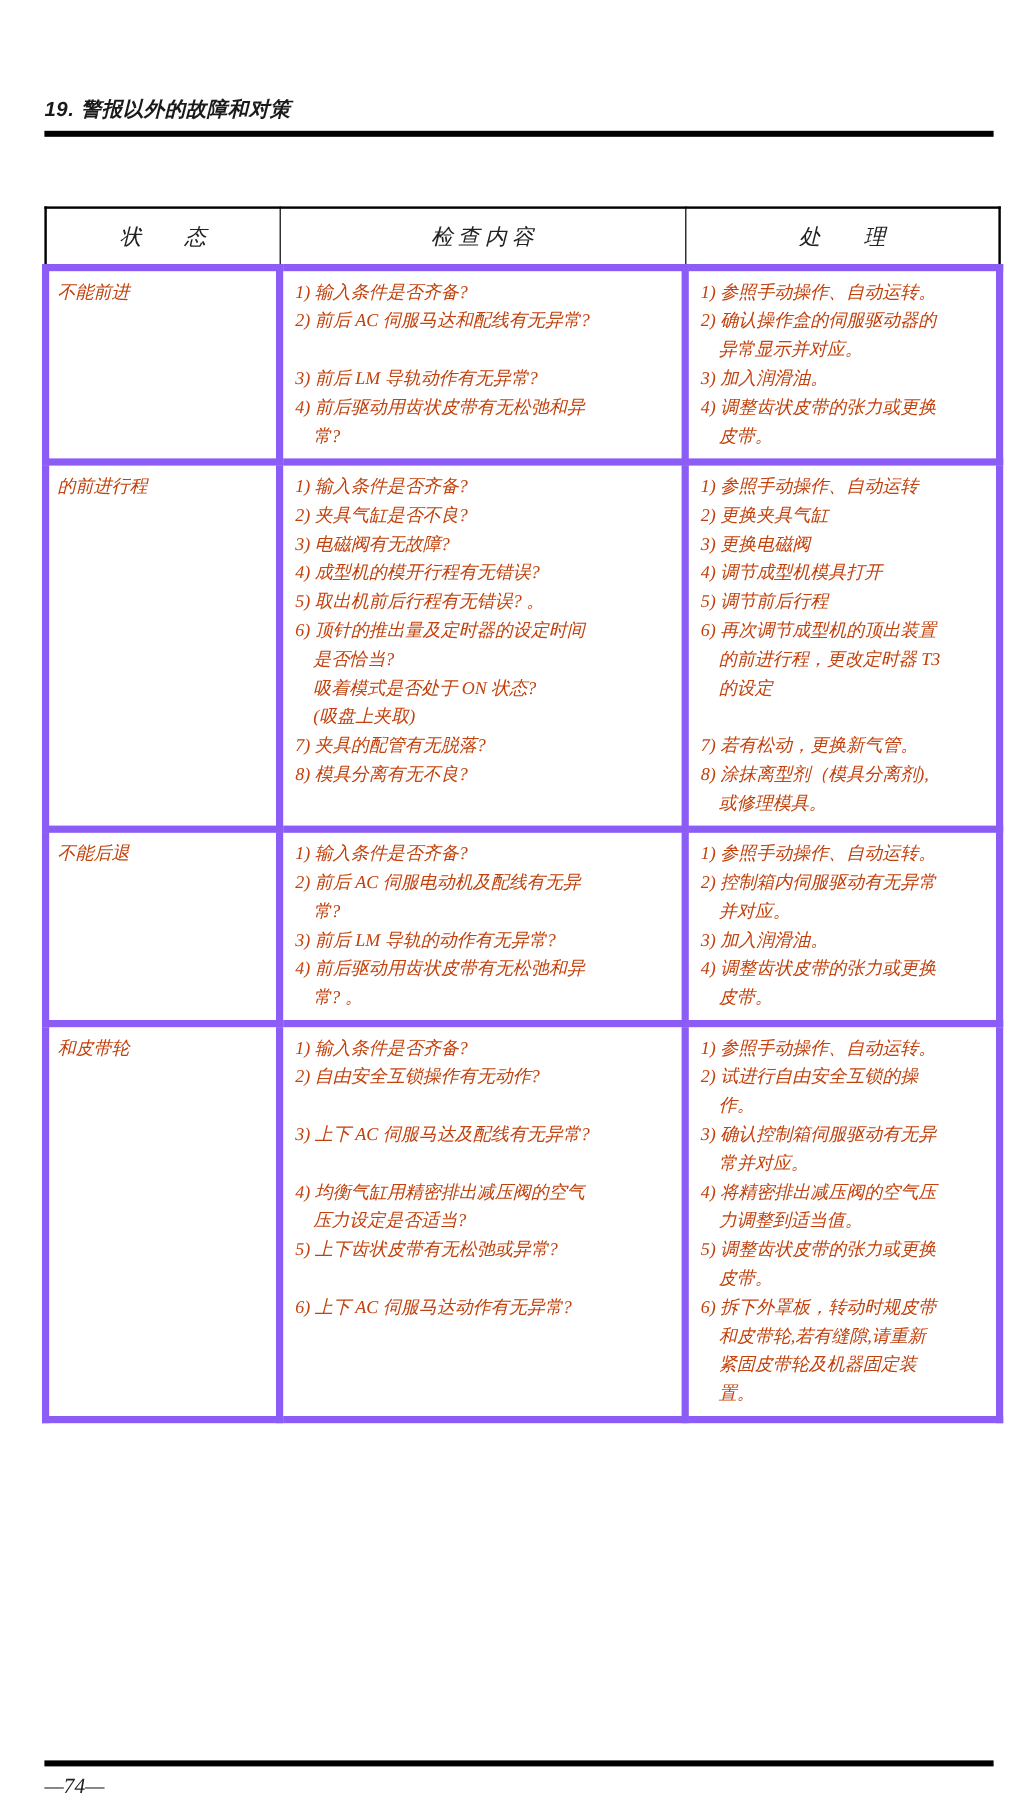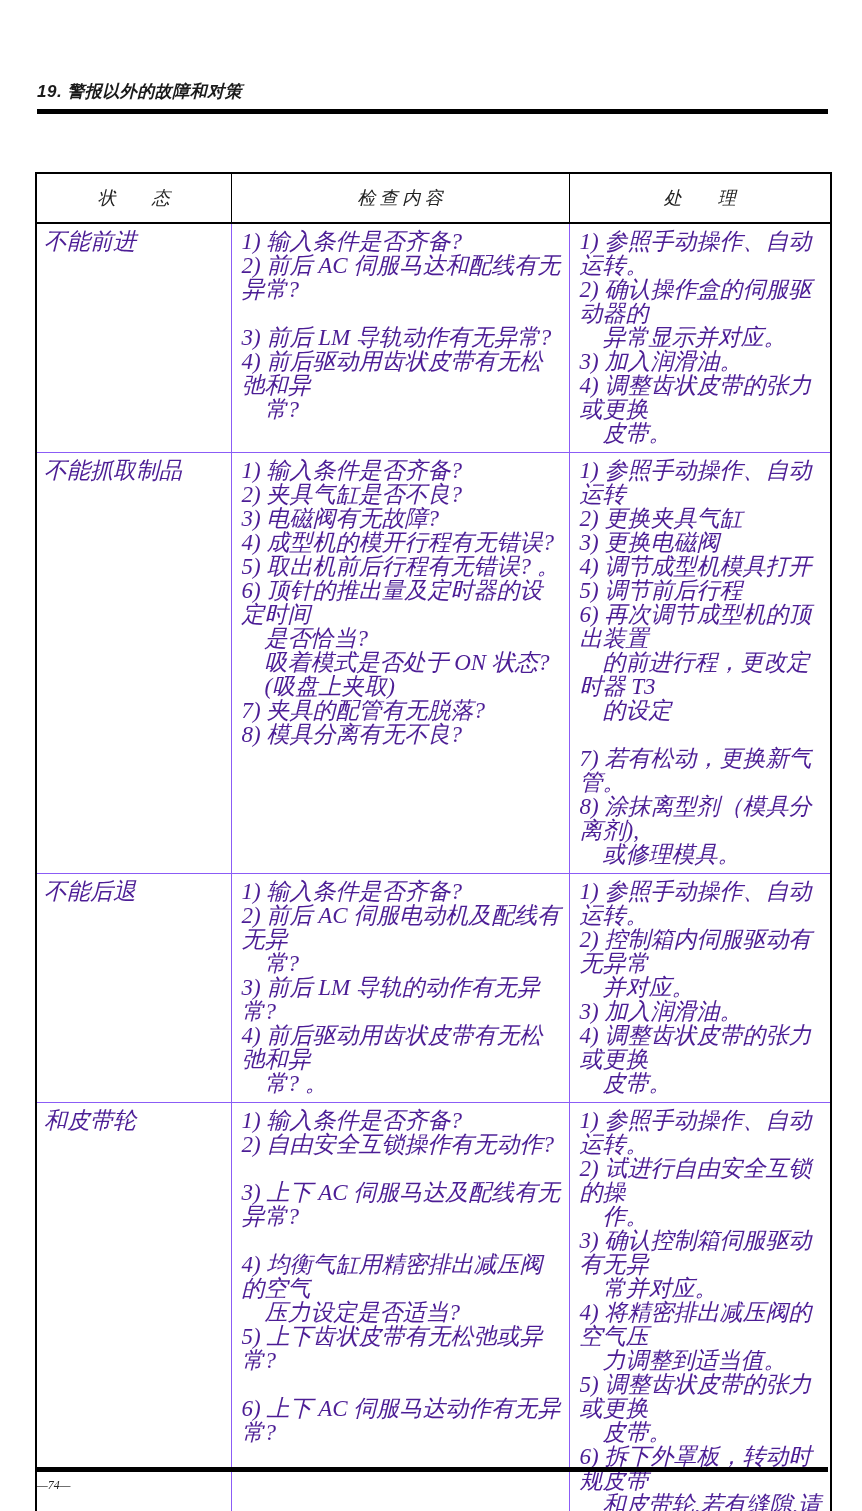--- a/index.html
+++ b/index.html
@@ -48,42 +48,42 @@
     border-bottom-width: 2px;
     height: 50px;
     font-weight: normal;
     font-size: 18px;
     text-align: center;
     vertical-align: middle;
     color: #222;
     margin-top: 41px;
   }
   .trouble-table td {
-    border: 1px solid #8b5cf6;
+    border: 6px solid #8b5cf6;
     vertical-align: top;
-    font-size: 23px;
+    font-size: 15px;
     line-height: 24px;
     padding: 6px 8px 6px 10px;
     white-space: pre-wrap;
-    color: #4c1d95;
+    color: #c2410c;
   }
   .trouble-table td.status-cell {
     padding-left: 7px;
     white-space: normal;
   }
   .footer-rule {
     position: absolute;
     left: 37px; top: 1467px;
     width: 791px; height: 5px;
     background: #000;
   }
   .page-number {
     position: absolute;
     left: 37px; top: 1478px;
-    font-size: 12px;
+    font-size: 18px;
     color: #222;
   }
 </style>
 </head>
 <body>
 
 <div class="page">
 
   <div class="doc-header">19. 警报以外的故障和对策</div>
 
@@ -112,21 +112,21 @@
 4) 前后驱动用齿状皮带有无松弛和异
     常?</td>
         <td class="action-cell">1) 参照手动操作、自动运转。
 2) 确认操作盒的伺服驱动器的
     异常显示并对应。
 3) 加入润滑油。
 4) 调整齿状皮带的张力或更换
     皮带。</td>
       </tr>
       <tr>
-        <td class="status-cell">不能抓取制品</td>
+        <td class="status-cell">的前进行程</td>
         <td class="check-cell">1) 输入条件是否齐备?
 2) 夹具气缸是否不良?
 3) 电磁阀有无故障?
 4) 成型机的模开行程有无错误?
 5) 取出机前后行程有无错误? 。
 6) 顶针的推出量及定时器的设定时间
     是否恰当?
     吸着模式是否处于 ON 状态?
     (吸盘上夹取)
 7) 夹具的配管有无脱落?

